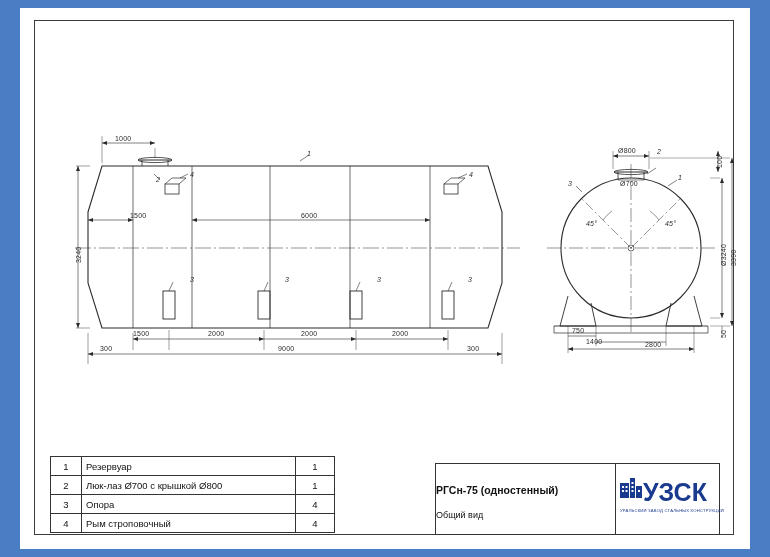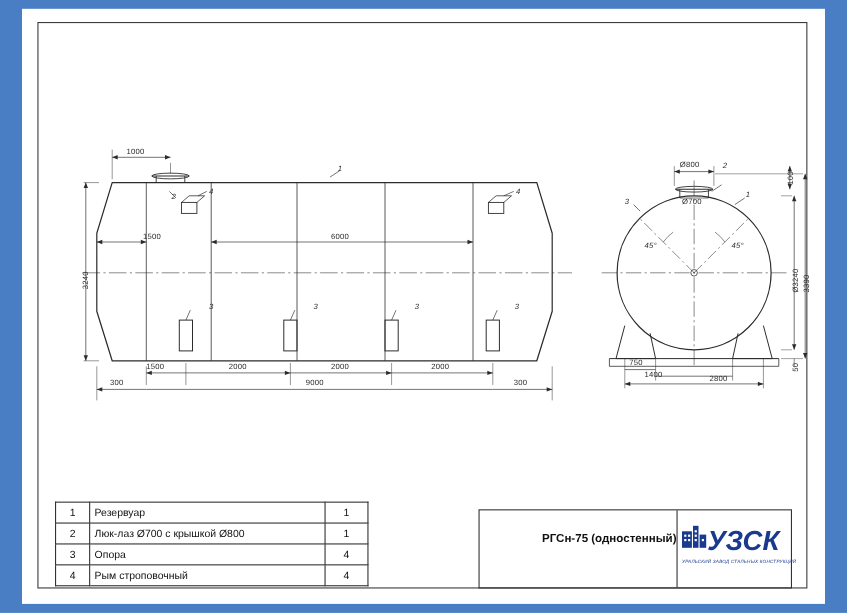--- a/index.html
+++ b/index.html
@@ -81,37 +81,37 @@
     height: 72px;
     border: 1px solid #333;
     box-sizing: border-box;
   }
   #tb-left {
     position: absolute;
     left: 0; top: 0;
     width: 180px; height: 100%;
     border-right: 1px solid #333;
     box-sizing: border-box;
-    text-align: right;
+    text-align: left;
   }
   #tb-name {
     margin-top: 20px;
     font-size: 10.5px;
     font-weight: bold;
     color: #111;
   }
   #tb-sub {
     margin-top: 14px;
     font-size: 9px;
     color: #111;
   }
   #tb-right {
     position: absolute;
     right: 0; top: 0;
-    width: 104px; height: 100%; font-style: italic;
+    width: 104px; height: 100%;
   }
   #logo-text {
     position: absolute;
     left: 28px;
     top: 14px;
     font-size: 25px;
     font-weight: bold;
     color: #1a3a8f;
     letter-spacing: 0px;
     font-family: "Liberation Sans", sans-serif;
@@ -341,20 +341,21 @@
         <td class="num">4</td>
         <td>Рым строповочный</td>
         <td class="qty">4</td>
       </tr>
     </tbody>
   </table>
 
   <div id="titleblock">
     <div id="tb-left">
       <div id="tb-name">РГСн-75 (одностенный)</div>
+      <div id="tb-sub">Общий вид</div>
     </div>
     <div id="tb-right">
       <svg id="logo-mark" width="24" height="26" viewBox="0 0 24 26">
         <rect x="1" y="9" width="9" height="15" fill="#1a3a8f"></rect>
         <rect x="11" y="4" width="5" height="20" fill="#1a3a8f"></rect>
         <rect x="17" y="12" width="6" height="12" fill="#1a3a8f"></rect>
         <rect x="3" y="12" width="2" height="2" fill="#ffffff"></rect>
         <rect x="6.5" y="12" width="2" height="2" fill="#ffffff"></rect>
         <rect x="3" y="16" width="2" height="2" fill="#ffffff"></rect>
         <rect x="6.5" y="16" width="2" height="2" fill="#ffffff"></rect>

